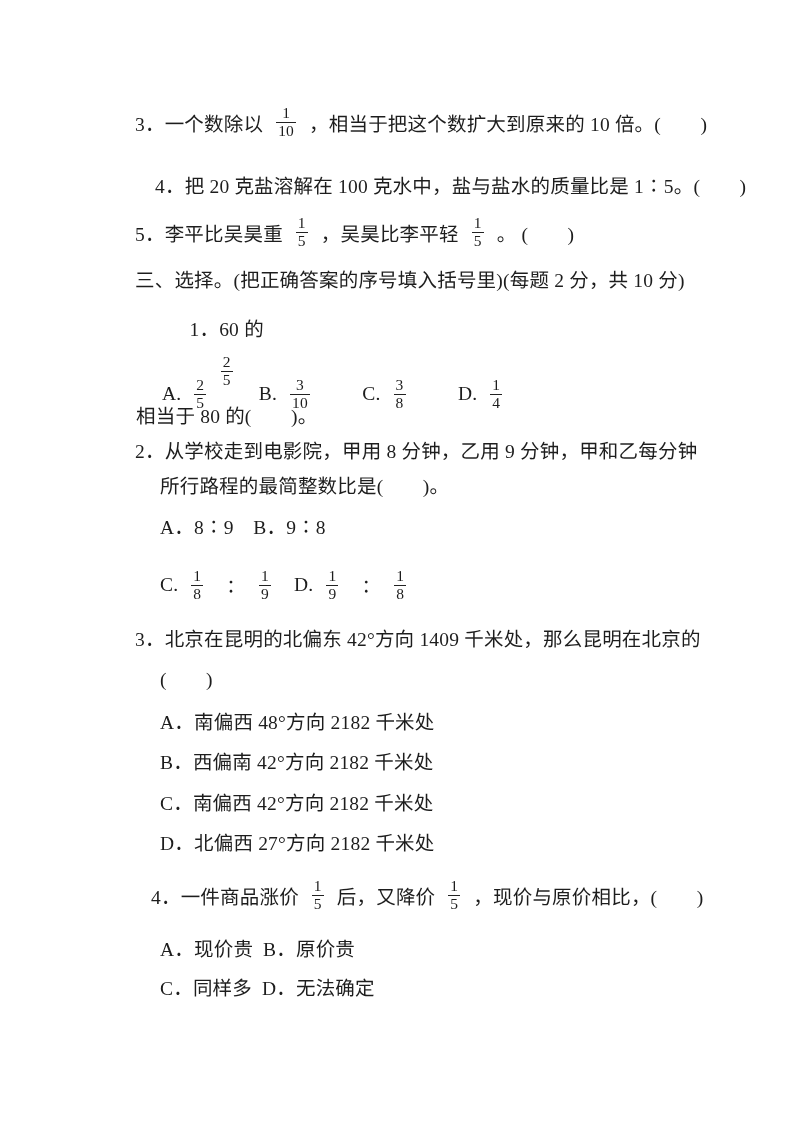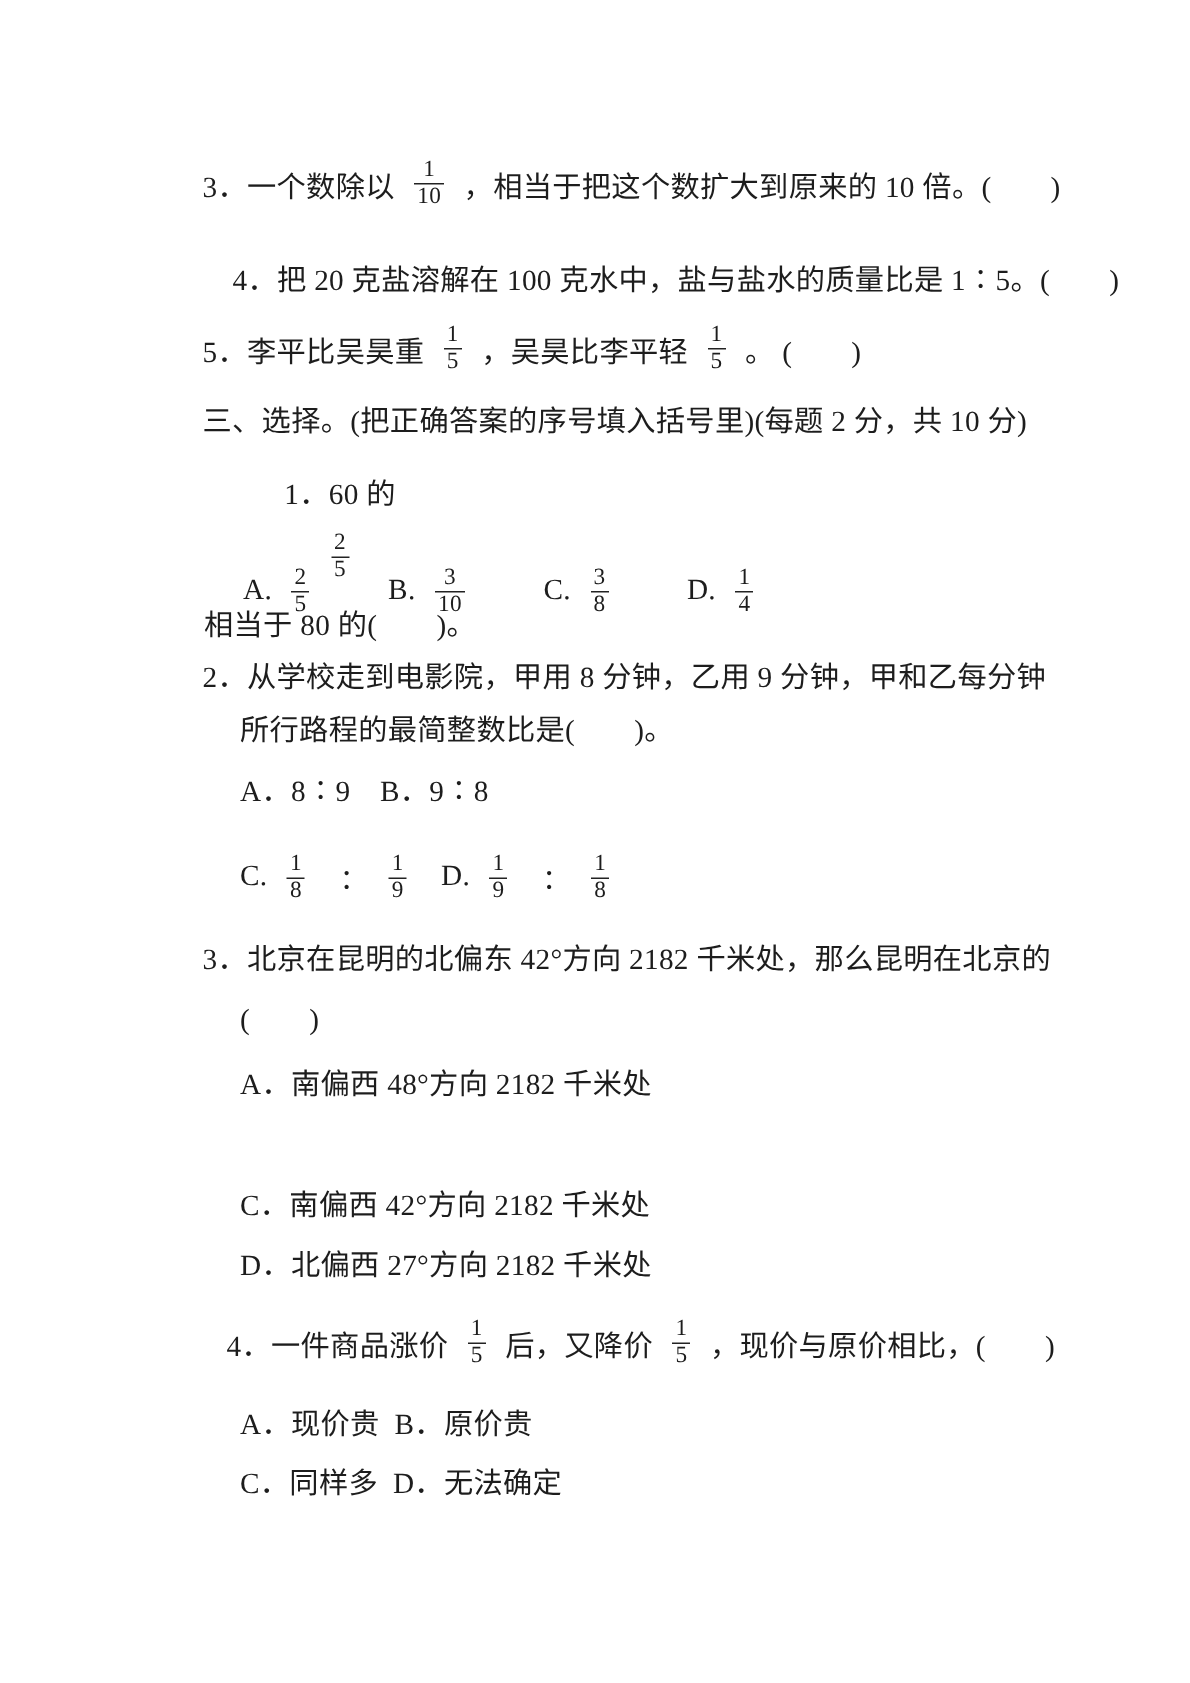--- a/index.html
+++ b/index.html
@@ -40,21 +40,22 @@
     <div class="line" style="top: 100px; left: 135px;"><span class="txt">3．一个数除以</span><span class="frac"><span class="num">1</span><span class="den">10</span></span><span class="txt">，相当于把这个数扩大到原来的 10 倍。(　　)</span></div>
     <div class="line" style="top: 162px; left: 135px; margin-left: 20px;"><span class="txt">4．把 20 克盐溶解在 100 克水中，盐与盐水的质量比是 1∶5。(　　)</span></div>
     <div class="line" style="top: 210px; left: 135px; text-align: center;"><span class="txt">5．李平比吴昊重</span><span class="frac"><span class="num">1</span><span class="den">5</span></span><span class="txt">，吴昊比李平轻</span><span class="frac"><span class="num">1</span><span class="den">5</span></span><span class="txt">。 (　　)</span></div>
     <div class="line" style="top: 256px; left: 135px;"><span class="txt">三、选择。(把正确答案的序号填入括号里)(每题 2 分，共 10 分)</span></div>
     <div class="line" style="top: 313px; left: 136px; flex-direction: column;"><span class="txt">1．60 的</span><span class="frac"><span class="num">2</span><span class="den">5</span></span><span class="txt">相当于 80 的(　　)。</span></div>
     <div class="line" style="top: 372px; left: 162px;"><span class="txt">A.</span><span class="frac"><span class="num">2</span><span class="den">5</span></span><span class="txt">  B.</span><span class="frac"><span class="num">3</span><span class="den">10</span></span><span class="txt">  C.</span><span class="frac"><span class="num">3</span><span class="den">8</span></span><span class="txt">  D.</span><span class="frac"><span class="num">1</span><span class="den">4</span></span></div>
     <div class="line" style="top: 427px; left: 135px;"><span class="txt">2．从学校走到电影院，甲用 8 分钟，乙用 9 分钟，甲和乙每分钟</span></div>
     <div class="line" style="top: 462px; left: 160px;"><span class="txt">所行路程的最简整数比是(　　)。</span></div>
     <div class="line" style="top: 503px; left: 160px;"><span class="txt">A．8∶9　B．9∶8</span></div>
     <div class="line" style="top: 563px; left: 160px;"><span class="txt">C.</span><span class="frac"><span class="num">1</span><span class="den">8</span></span><span class="txt"> ∶ </span><span class="frac"><span class="num">1</span><span class="den">9</span></span><span class="txt"> D.</span><span class="frac"><span class="num">1</span><span class="den">9</span></span><span class="txt"> ∶ </span><span class="frac"><span class="num">1</span><span class="den">8</span></span></div>
-    <div class="line" style="top: 615px; left: 135px;"><span class="txt">3．北京在昆明的北偏东 42°方向 2182 千米处，那么昆明在北京的</span></div>
+    <div class="line" style="top: 615px; left: 135px;"><span class="txt">3．北京在昆明的北偏东 42°方向 1409 千米处，那么昆明在北京的</span></div>
     <div class="line" style="top: 655px; left: 160px;"><span class="txt">(　　)</span></div>
     <div class="line" style="top: 698px; left: 160px;"><span class="txt">A．南偏西 48°方向 2182 千米处</span></div>
+    <div class="line" style="top: 738px; left: 160px;"><span class="txt">B．西偏南 42°方向 2182 千米处</span></div>
     <div class="line" style="top: 779px; left: 160px;"><span class="txt">C．南偏西 42°方向 2182 千米处</span></div>
     <div class="line" style="top: 819px; left: 160px;"><span class="txt">D．北偏西 27°方向 2182 千米处</span></div>
     <div class="line" style="top: 873px; left: 151px;"><span class="txt">4．一件商品涨价</span><span class="frac"><span class="num">1</span><span class="den">5</span></span><span class="txt">后，又降价</span><span class="frac"><span class="num">1</span><span class="den">5</span></span><span class="txt">，现价与原价相比，(　　)</span></div>
     <div class="line" style="top: 925px; left: 160px;"><span class="txt">A．现价贵 B．原价贵</span></div>
     <div class="line" style="top: 964px; left: 160px;"><span class="txt">C．同样多 D．无法确定</span></div>
   </div>
 
 </body></html>

